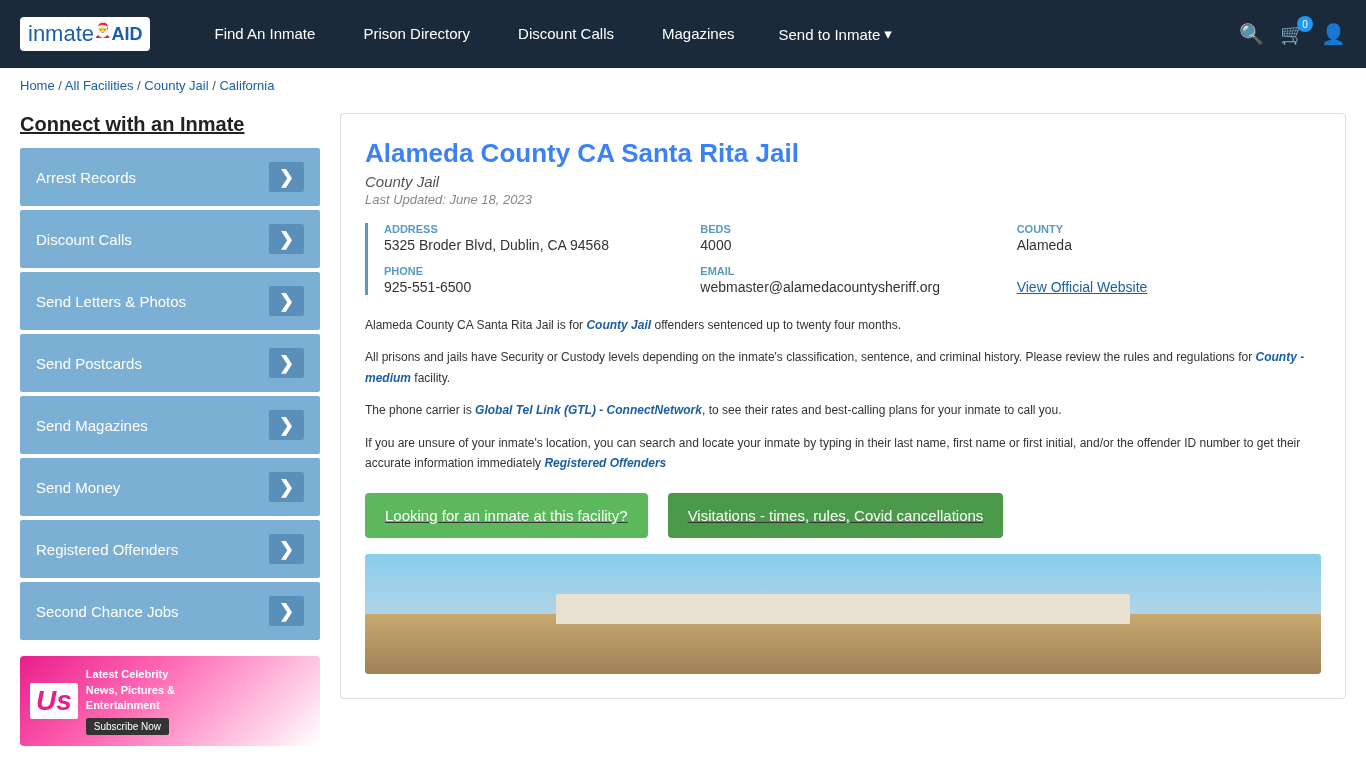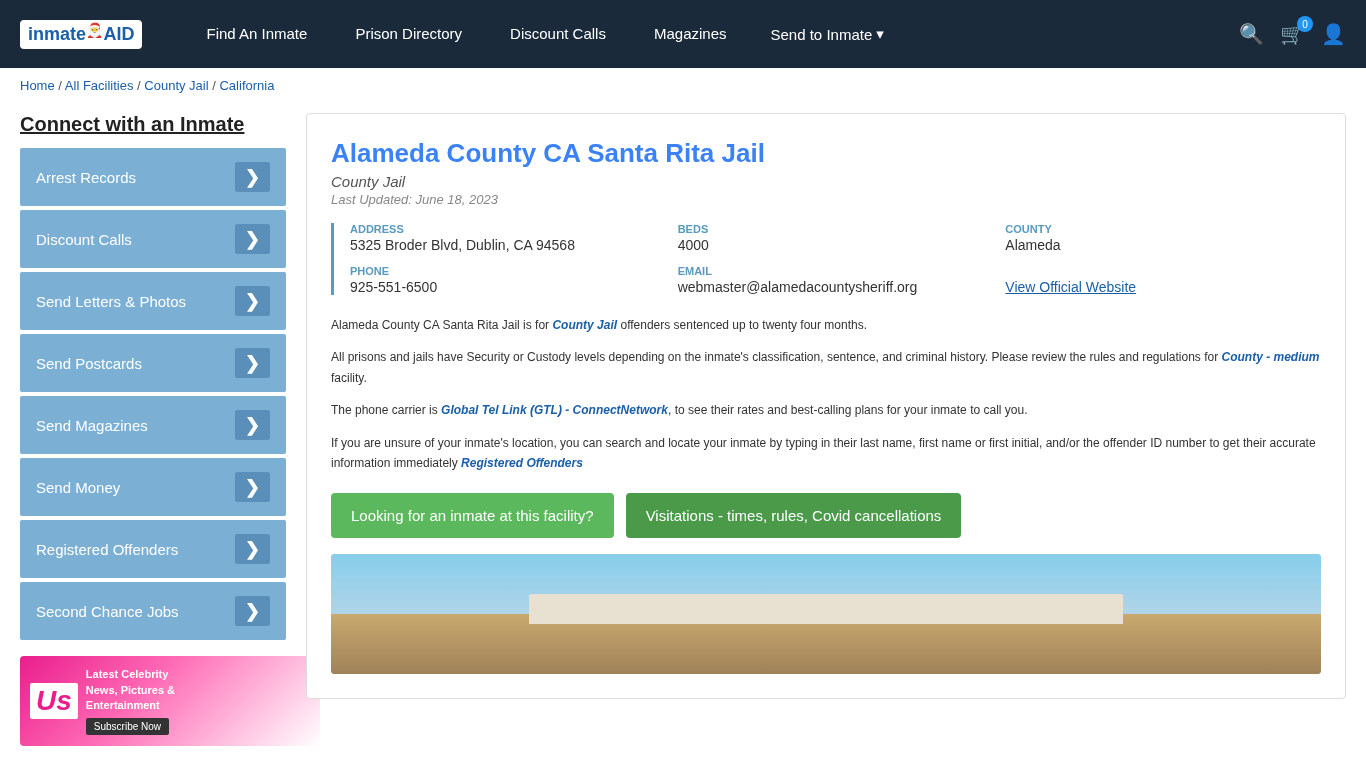--- a/index.html
+++ b/index.html
@@ -18,21 +18,21 @@
       display: flex;
       align-items: center;
     }
     .logo-box {
       background: #fff;
       border-radius: 4px;
       padding: 4px 8px;
       display: flex;
       align-items: center;
     }
-    .logo-text-inmate { color: #1a5fa8; font-weight: 700; font-size: 18px; }
+    .logo-text-inmate { color: #1a5fa8; font-weight: 400; font-size: 22px; }
     .logo-text-aid { color: #1a5fa8; font-weight: 900; font-size: 18px; }
     .logo-hat { color: #c00; font-size: 14px; position: relative; top: -4px; }
     .navbar-links {
       display: flex;
       flex: 1;
       gap: 0;
     }
     .nav-link {
       color: #fff;
       text-decoration: none;
@@ -92,21 +92,21 @@
     
     .main-content {
       display: flex;
       padding: 10px 20px;
       gap: 20px;
       max-width: 1366px;
     }
 
     
     .sidebar {
-      width: 266px;
+      width: 300px;
       flex-shrink: 0;
     }
     .sidebar-title {
       font-size: 20px;
       font-weight: bold;
       text-decoration: underline;
       margin-bottom: 12px;
       color: #222;
     }
     .sidebar-menu {
@@ -234,23 +234,24 @@
       color: #1a5fa8;
       font-weight: bold;
       font-style: italic;
       text-decoration: none;
     }
     .desc-link-dark { color: #c00; font-style: italic; font-weight: bold; }
 
     
     .action-buttons {
       display: flex;
-      gap: 12px;
+      gap: 20px;
       margin-top: 20px;
       margin-bottom: 16px;
+      text-decoration: underline;
     }
     .btn-green {
       background: #5cb85c;
       color: #fff;
       padding: 14px 20px;
       border: none;
       border-radius: 4px;
       font-size: 15px;
       cursor: pointer;
       font-weight: 500;

